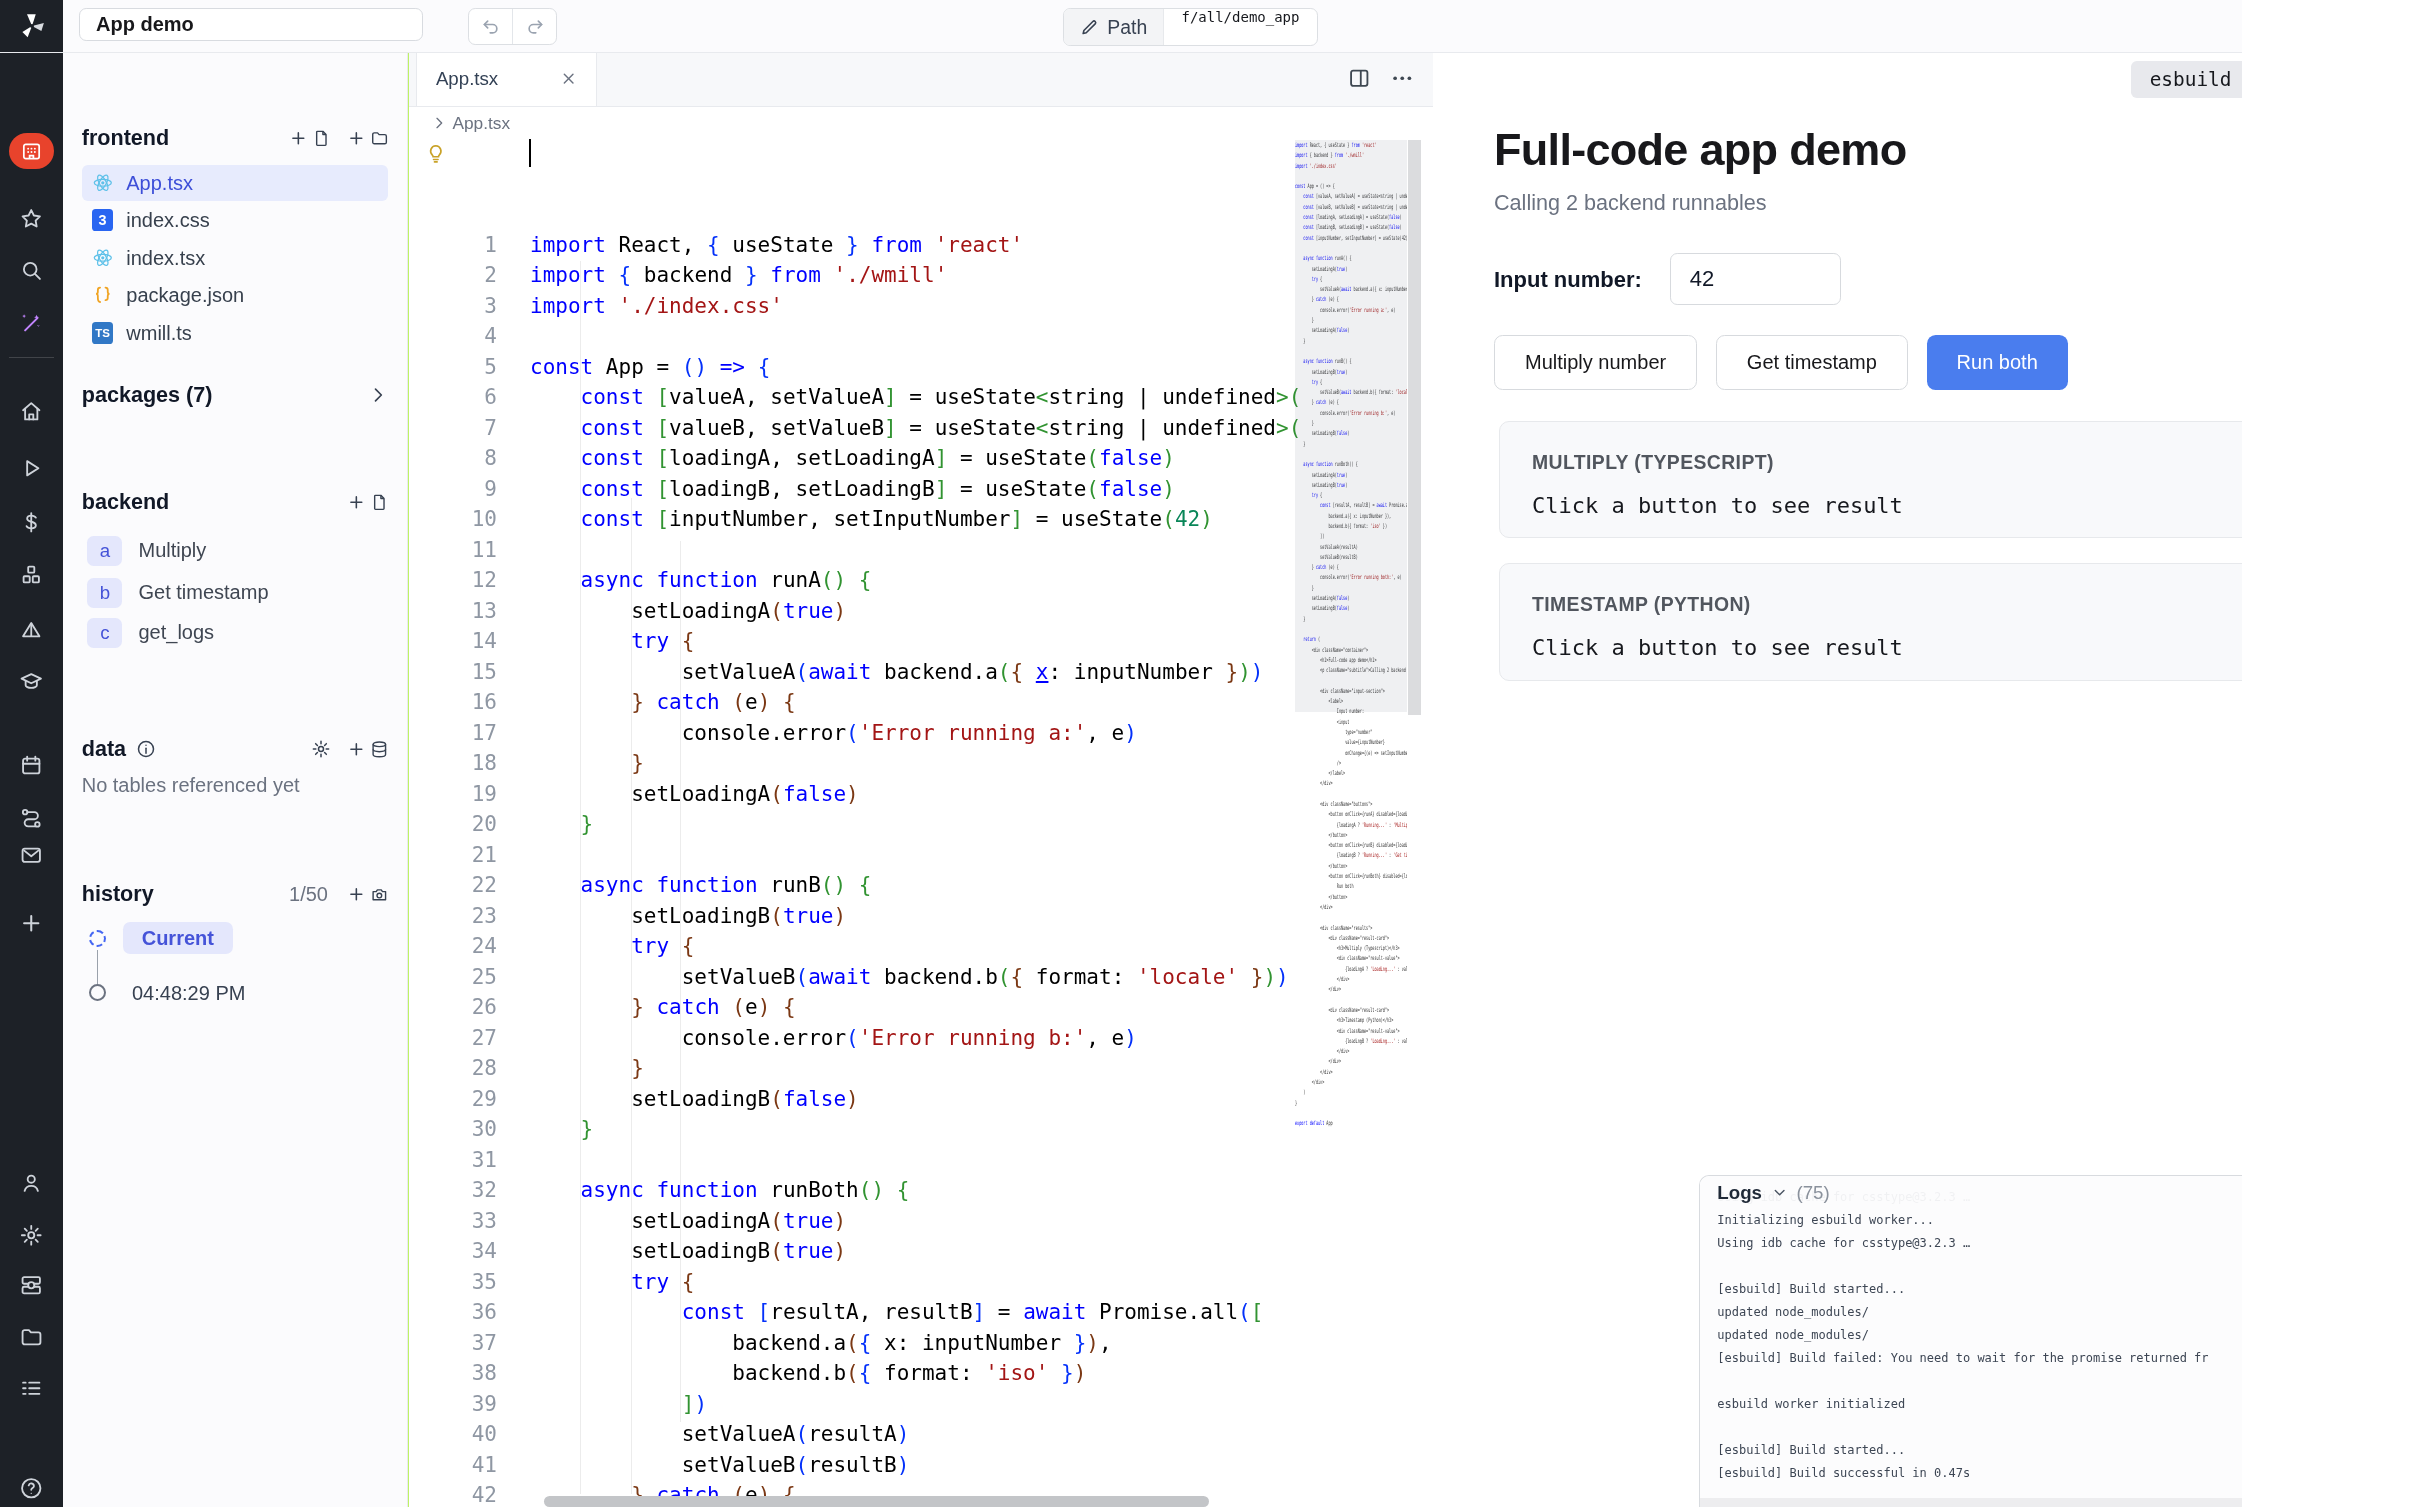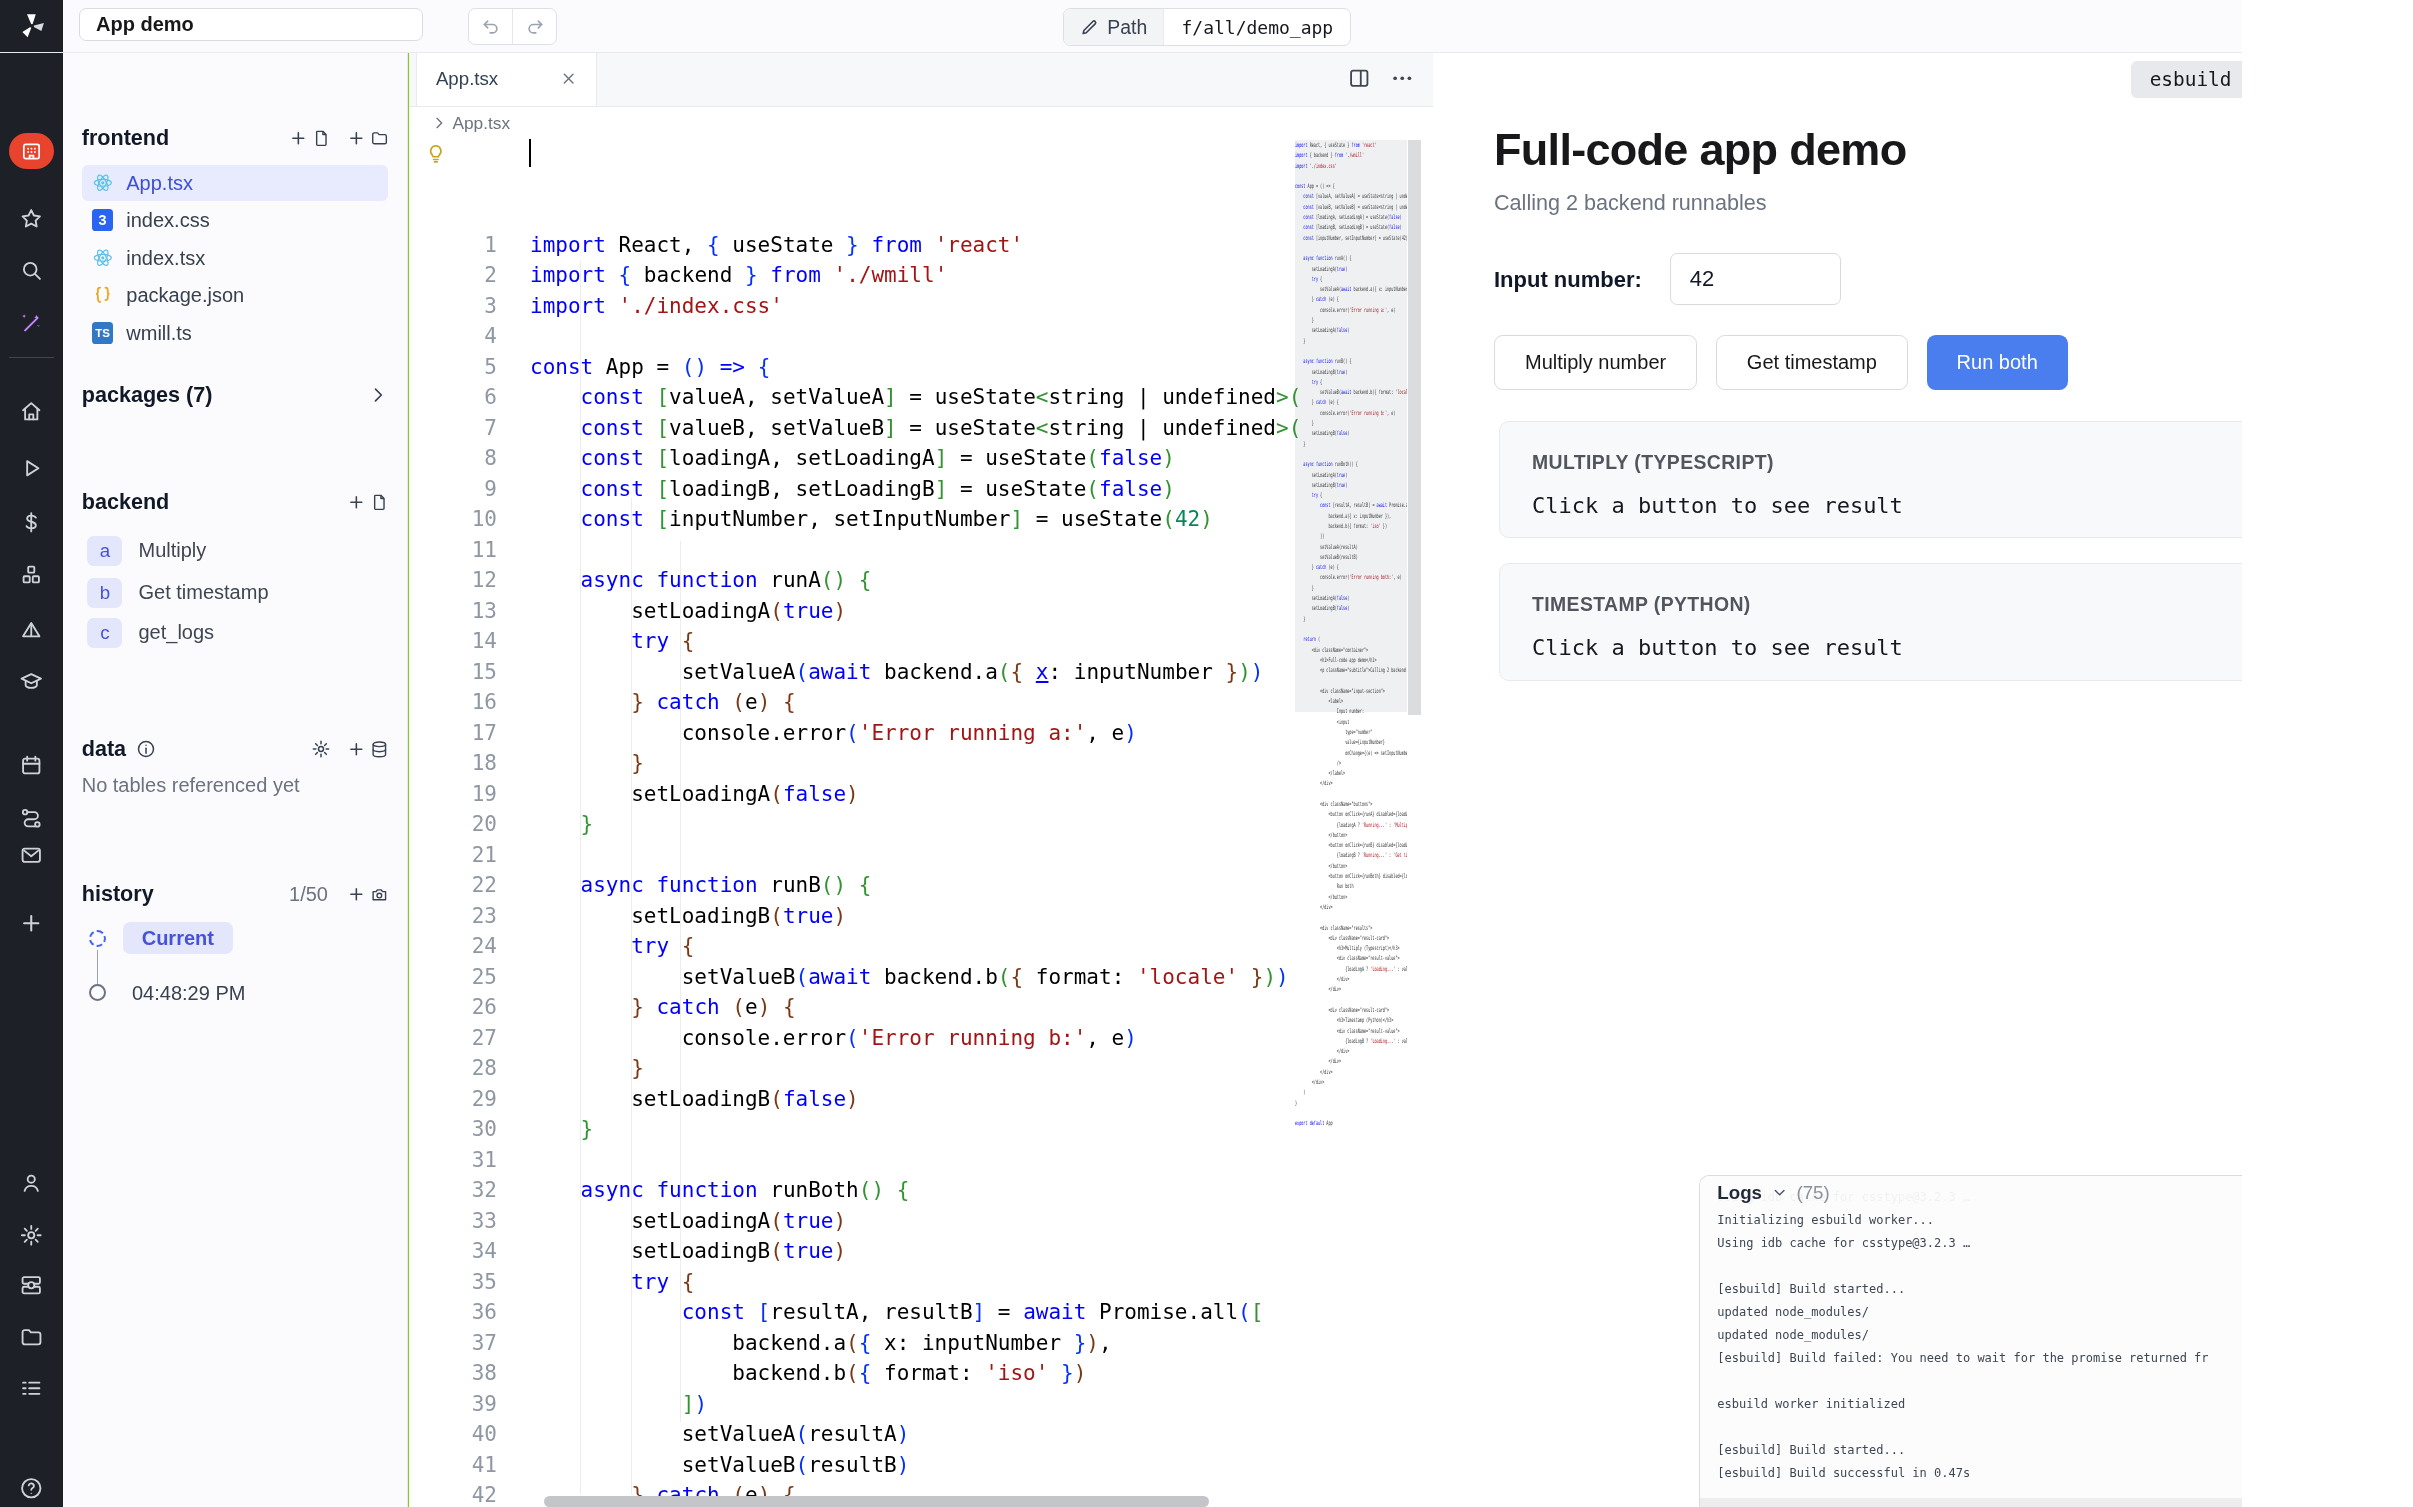--- a/index.html
+++ b/index.html
@@ -1,16 +1,16 @@
 <!DOCTYPE html>
 <html style="font-size:11.5px"><head>
 <meta charset="utf-8">
 <style>
   html,body{margin:0;padding:0;}
-  .app{position:relative;width:2242px;height:1508px;overflow:hidden;background:#84cc16;
+  .app{position:relative;width:2242px;height:1508px;overflow:hidden;background:#bef264;
        font-family:"Liberation Sans",sans-serif;color:#1f2430;}
   svg{display:block;}
   .ic{display:flex;align-items:center;justify-content:center;}
   .ic svg{width:100%;height:100%;}
 
   
   .topbar{position:absolute;left:0;top:0;width:2413px;height:52px;background:#fbfbfd;
           border-bottom:1.4px solid #e8eaee;z-index:5;}
   .logo-block{position:absolute;left:0;top:0;width:63px;height:52px;background:#1d2127;
               display:flex;align-items:center;justify-content:center;}
@@ -21,22 +21,22 @@
   .undo-group{position:absolute;left:468px;top:8px;height:35px;display:flex;background:#fff;
               border:1.4px solid #dcdfe3;border-radius:7.2px;overflow:hidden;}
   .undo-group .ubtn{width:43px;display:flex;align-items:center;justify-content:center;color:#9aa3b0;}
   .undo-group .ubtn+.ubtn{border-left:1.4px solid #e3e6ea;}
   .ubtn svg{width:20px;height:20px;}
   .path-chip{position:absolute;left:1063px;top:8px;height:36px;display:flex;border:1.4px solid #dcdfe3;
              border-radius:7.2px;overflow:hidden;background:#fff;}
   .path-left{display:flex;align-items:center;gap:8.6px;padding:0 16px;background:#f3f4f6;
              border-right:1.4px solid #e7e9ec;color:#374151;font-size:19.4px;}
   .path-left svg{width:18.7px;height:18.7px;}
-  .path-right{display:flex;align-items:center;padding:0 17.3px;font-family:"DejaVu Sans Mono",monospace;
-              font-size:18px;color:#16181d;}
+  .path-right{display:flex;padding:0 17.3px;font-family:"DejaVu Sans Mono",monospace;
+              font-size:14px;color:#16181d;}
   .top-right{position:absolute;right:7.2px;top:7.2px;height:37px;display:flex;align-items:center;gap:11.5px;flex-direction:column;}
   .kebab{width:29px;height:37px;color:#4b5563;display:flex;align-items:center;justify-content:center;margin-right:5.8px;}
   .kebab svg{width:21.6px;height:21.6px;}
   .tbtn{height:37px;display:flex;align-items:center;gap:10px;background:#fff;border:1.4px solid #dcdfe3;
         border-radius:7.2px;padding:0 17.3px;font-size:20px;color:#1f2937;box-sizing:border-box;}
   .tbtn svg{width:20px;height:20px;color:#374151;}
   .wand-btn{width:43px;padding:0;justify-content:center;border-color:#ecd9fc;background:#fefbff;}
   .wand-btn svg{color:#a855f7;width:21.6px;height:21.6px;}
   .shortcut{color:#a6adb8;font-size:18.7px;}
   .deploy{background:#6b79e8;border:none;color:#fff;font-weight:700;}

